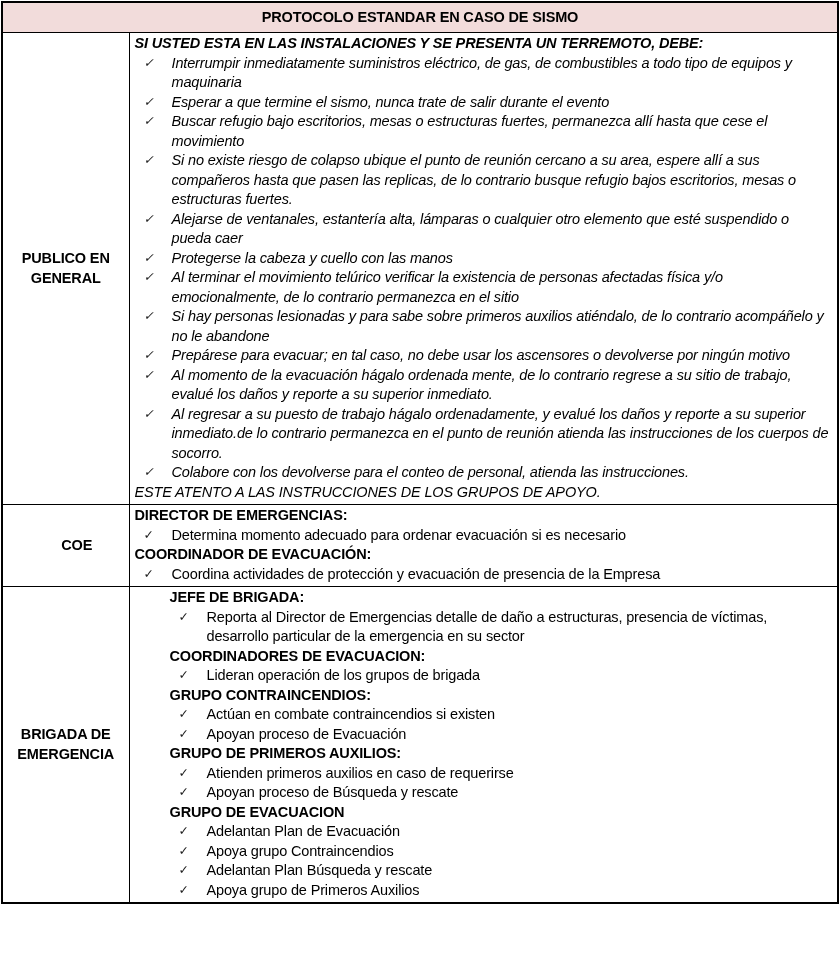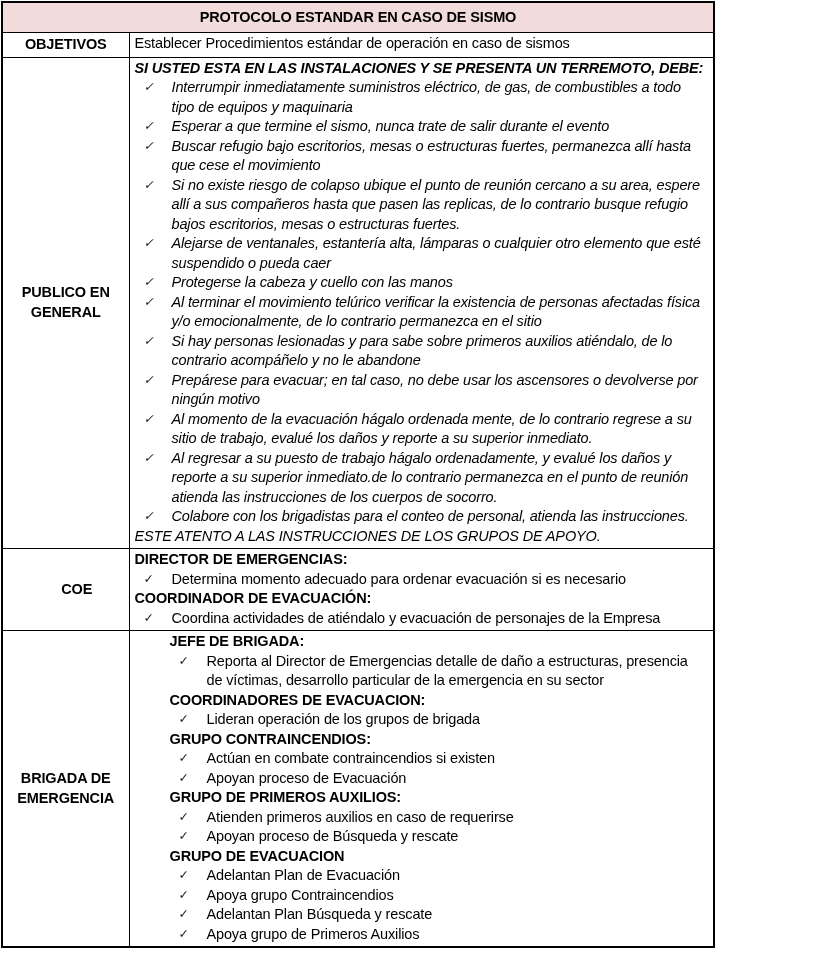--- a/index.html
+++ b/index.html
@@ -10,21 +10,21 @@
     color: #000000;
   }
   .page {
     width: 840px;
     height: 953px;
     box-sizing: border-box;
     padding: 1px;
     background: #ffffff;
   }
   table.doc {
-    width: 714px;
+    width: 838px;
     border-collapse: collapse;
     table-layout: fixed;
     border: 2px solid #000000;
   }
   table.doc td {
     border: 1px solid #000000;
     font-size: 14.5px;
     line-height: 19.5px;
     letter-spacing: -0.15px;
   }
@@ -67,24 +67,20 @@
     <colgroup>
         <col class="c1">
         <col>
       </colgroup>
 
     <tbody>
         <tr>
       <td colspan="2" class="title-cell" style="background: rgb(242, 220, 219); border-color: rgb(0, 0, 0);">PROTOCOLO ESTANDAR EN  CASO DE SISMO</td>
     </tr>
 
-    <tr>
-      <td class="label-cell objetivos-row" style="border-color: rgb(0, 0, 0);">OBJETIVOS</td>
-      <td class="content-cell" style="border-color: rgb(0, 0, 0);">Establecer  Procedimientos estándar de operación en caso de sismos</td>
-    </tr>
 
     <tr>
       <td class="label-cell" style="border-color: rgb(0, 0, 0);">PUBLICO EN GENERAL</td>
       <td class="content-cell" style="border-color: rgb(0, 0, 0); font-style: italic;">
         <div class="hd">SI USTED ESTA EN LAS INSTALACIONES  Y SE PRESENTA UN TERREMOTO, DEBE:</div>
         <div class="ci">
               <span class="ck">✓</span>
               <span class="tx">Interrumpir  inmediatamente suministros  eléctrico, de gas, de combustibles a todo tipo de equipos y maquinaria</span>
             </div>
         <div class="ci">
@@ -122,38 +118,38 @@
         <div class="ci">
               <span class="ck">✓</span>
               <span class="tx">Al momento de la evacuación hágalo ordenada mente, de lo contrario regrese a su sitio de trabajo, evalué los daños y reporte a su superior inmediato.</span>
             </div>
         <div class="ci">
               <span class="ck">✓</span>
               <span class="tx">Al regresar a su puesto de trabajo hágalo ordenadamente, y evalué los daños y reporte a su superior inmediato.de lo contrario permanezca en el punto de reunión atienda las instrucciones de los cuerpos de socorro.</span>
             </div>
         <div class="ci">
               <span class="ck">✓</span>
-              <span class="tx">Colabore con los brigadistas para el conteo de personal, atienda las instrucciones.</span>
+              <span class="tx">Colabore con los devolverse para el conteo de personal, atienda las instrucciones.</span>
             </div>
         <div class="ft">ESTE ATENTO  A LAS INSTRUCCIONES  DE LOS GRUPOS DE APOYO.</div>
       </td>
     </tr>
 
     <tr>
       <td class="label-cell" style="border-color: rgb(0, 0, 0); padding-left: 28px;">COE</td>
       <td class="content-cell" style="border-color: rgb(0, 0, 0);">
         <div class="hd">DIRECTOR DE EMERGENCIAS:</div>
         <div class="ci">
               <span class="ck">✓</span>
               <span class="tx">Determina momento adecuado para ordenar evacuación si es necesario</span>
             </div>
         <div class="hd">COORDINADOR DE EVACUACIÓN:</div>
         <div class="ci">
               <span class="ck">✓</span>
-              <span class="tx">Coordina actividades de atiéndalo y evacuación de personajes de la Empresa</span>
+              <span class="tx">Coordina actividades de protección y evacuación de presencia de la Empresa</span>
             </div>
       </td>
     </tr>
 
     <tr>
       <td class="label-cell" style="border-color: rgb(0, 0, 0); margin-top: 22px;">BRIGADA DE EMERGENCIA</td>
       <td class="content-cell" style="border-color: rgb(0, 0, 0); padding-left: 40px;">
         <div class="hd">JEFE DE BRIGADA:</div>
         <div class="ci">
               <span class="ck">✓</span>

